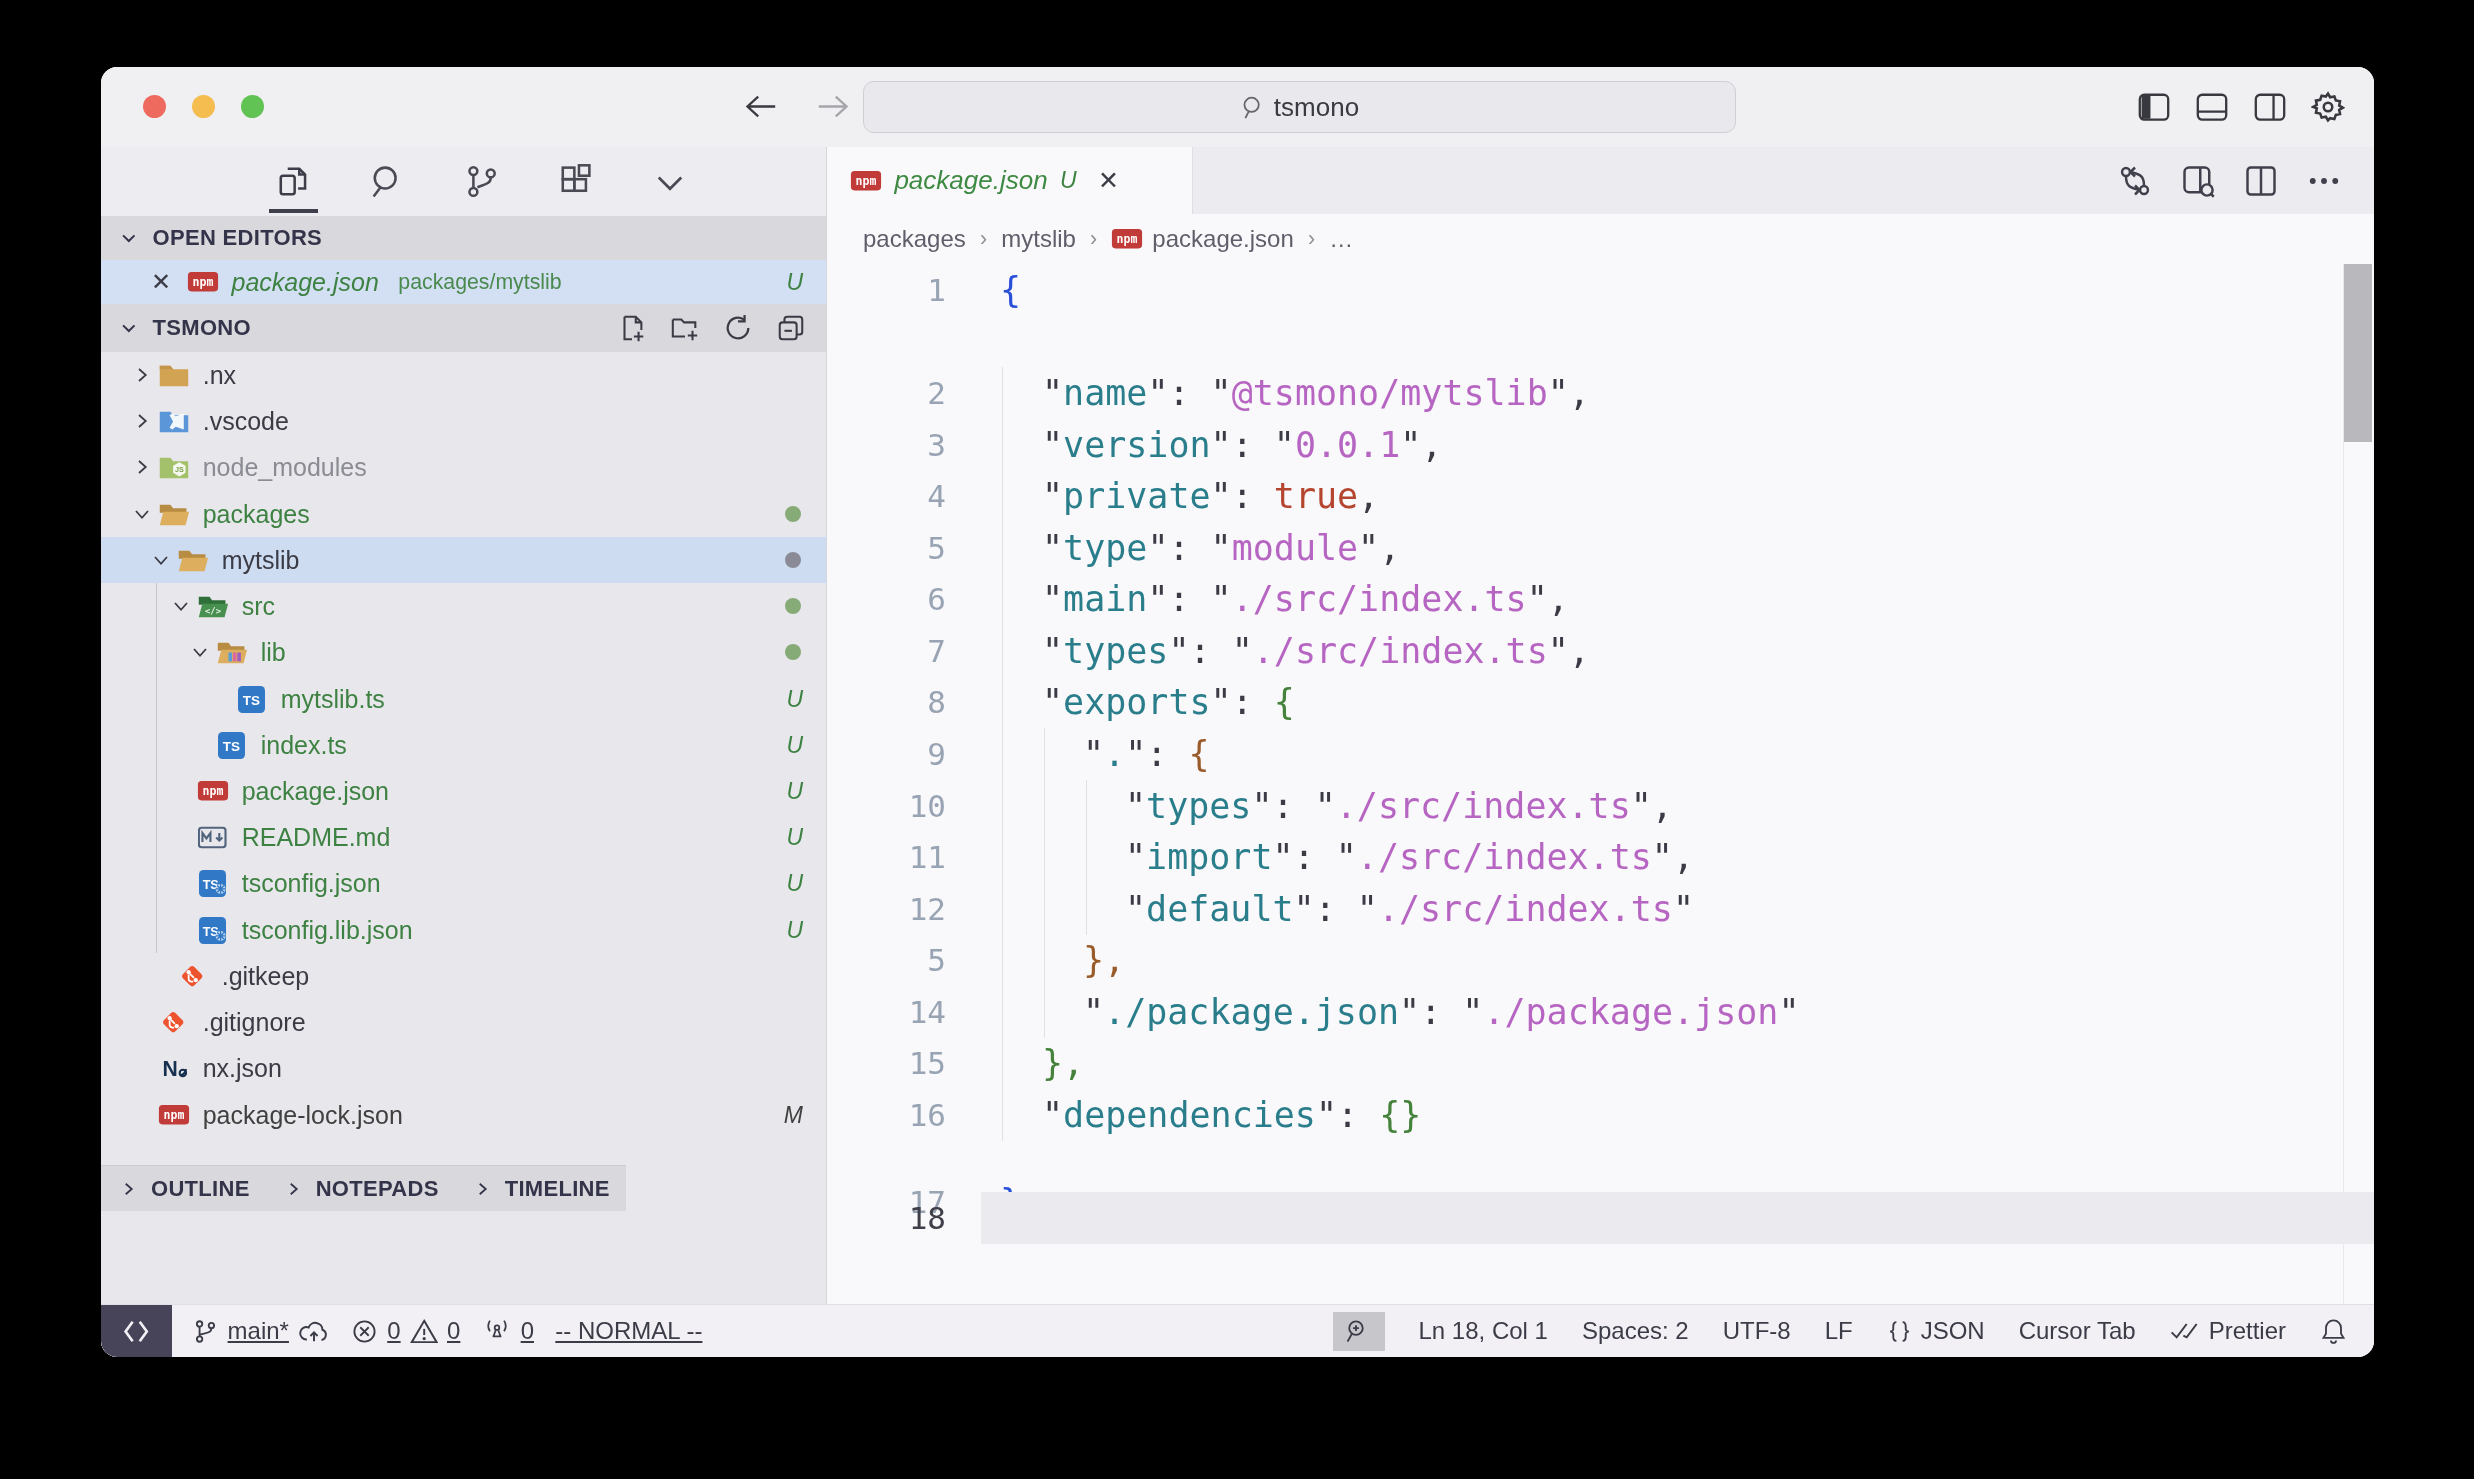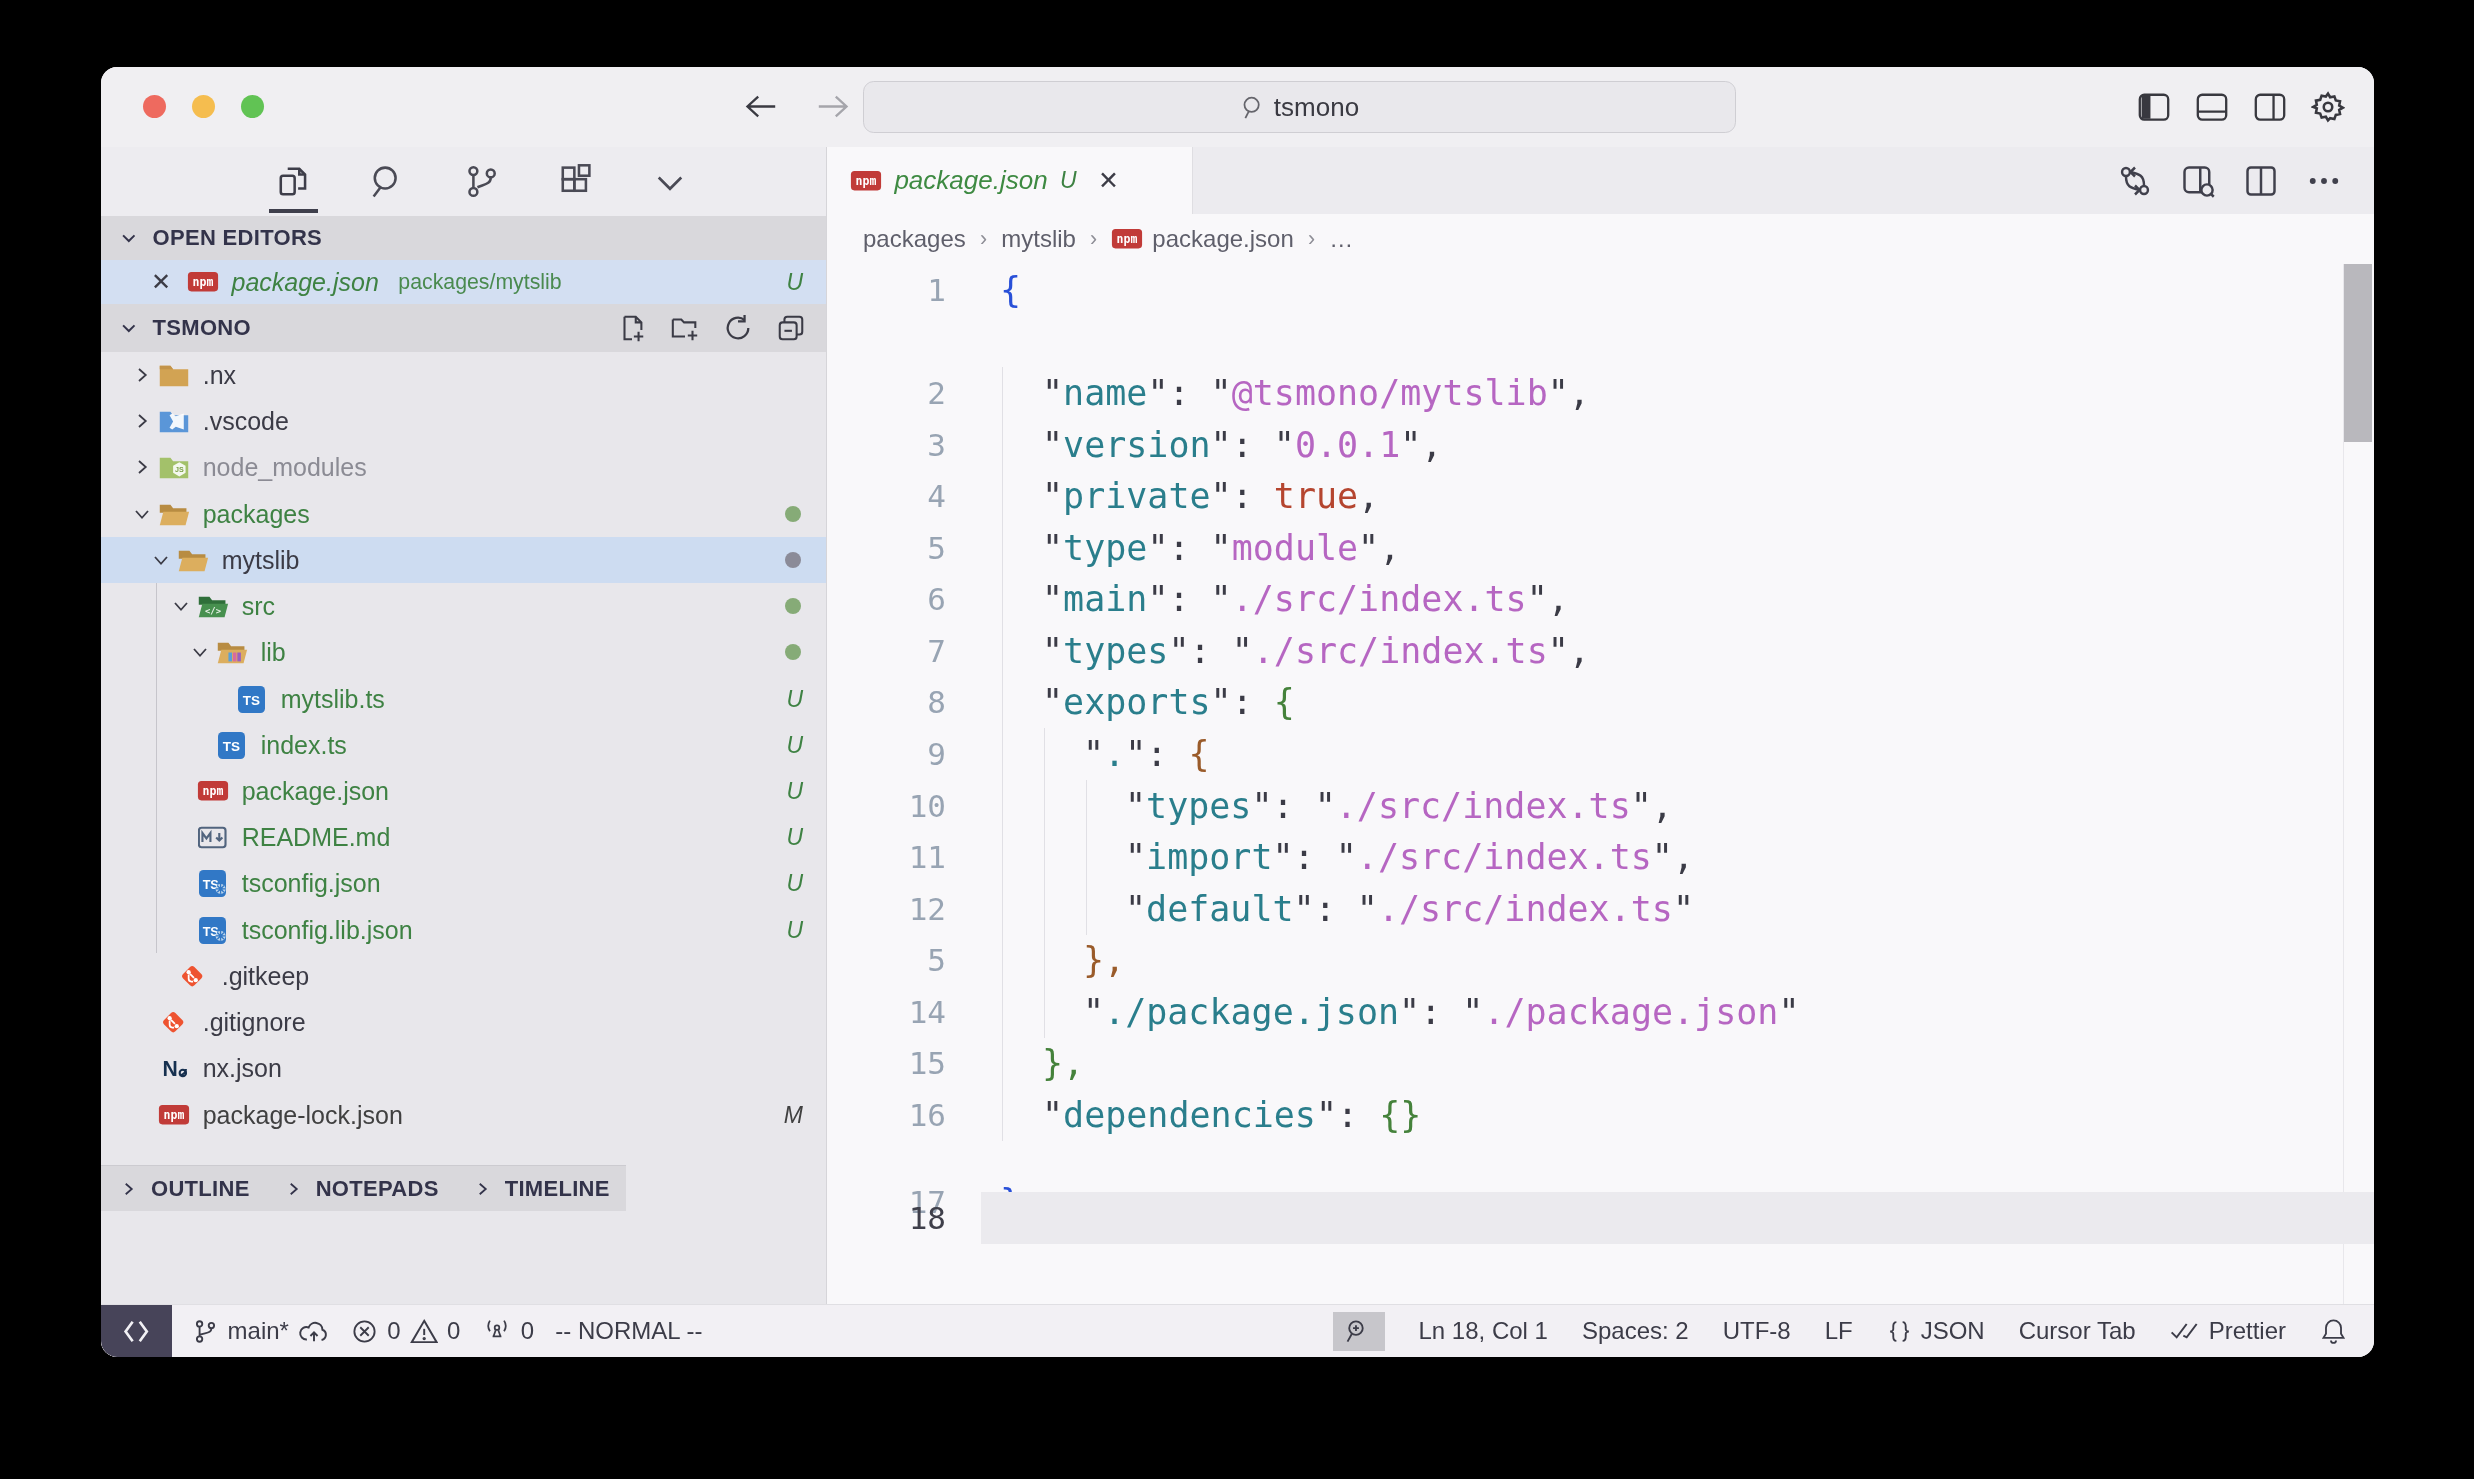--- a/index.html
+++ b/index.html
@@ -111,21 +111,21 @@
   .scrollrail{position:absolute;right:30px;top:0;bottom:0;width:0.9px;background:#e8e7eb;}
   
   .statusbar{
     height:52px;flex:0 0 52px;background:#f2f0f4;border-top:0.9px solid #e0dfe3;
     display:flex;align-items:center;font-size:24px;color:#3c3c48;position:relative;
   }
   .remotebox{
     width:71px;height:52px;background:#474459;border-bottom-left-radius:16px;
     display:flex;align-items:center;justify-content:center;flex:0 0 71px;
   }
-  .sgroup{display:flex;align-items:center;gap:9px;margin-left:21.3px;white-space:nowrap;}
+  .sgroup{display:flex;align-items:center;gap:9px;margin-left:21.3px;white-space:nowrap;text-decoration:underline;}
   .sgroup.first{margin-left:19.6px;}
   .statusbar .spacer{flex:1}
   .sright{display:flex;align-items:center;gap:34px;padding-right:27px;white-space:nowrap;}
   .sitem{display:flex;align-items:center;gap:9px;}
   .zoombox{width:52px;height:39px;background:#c7c6cb;display:flex;align-items:center;justify-content:center;}
   svg{display:block}
 </style>
 </head>
 <body>
 

